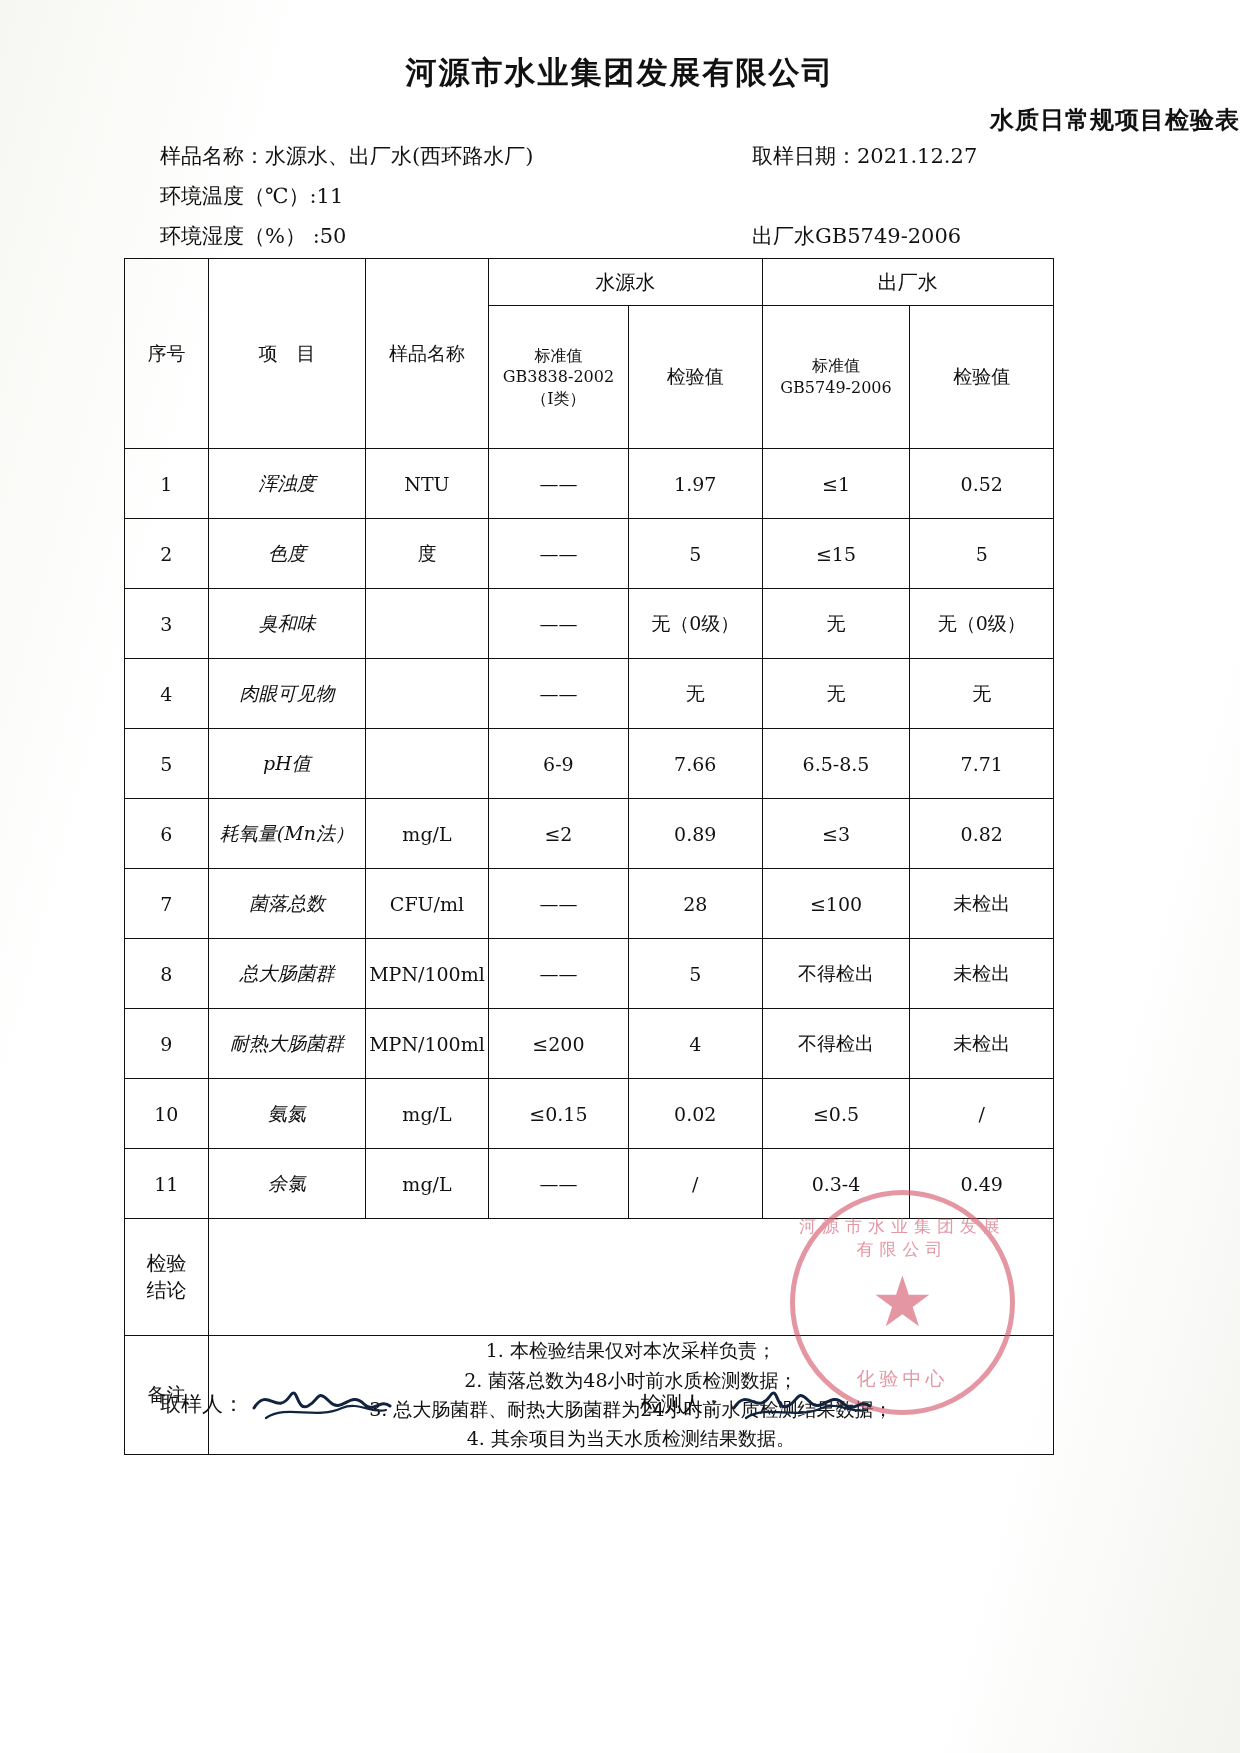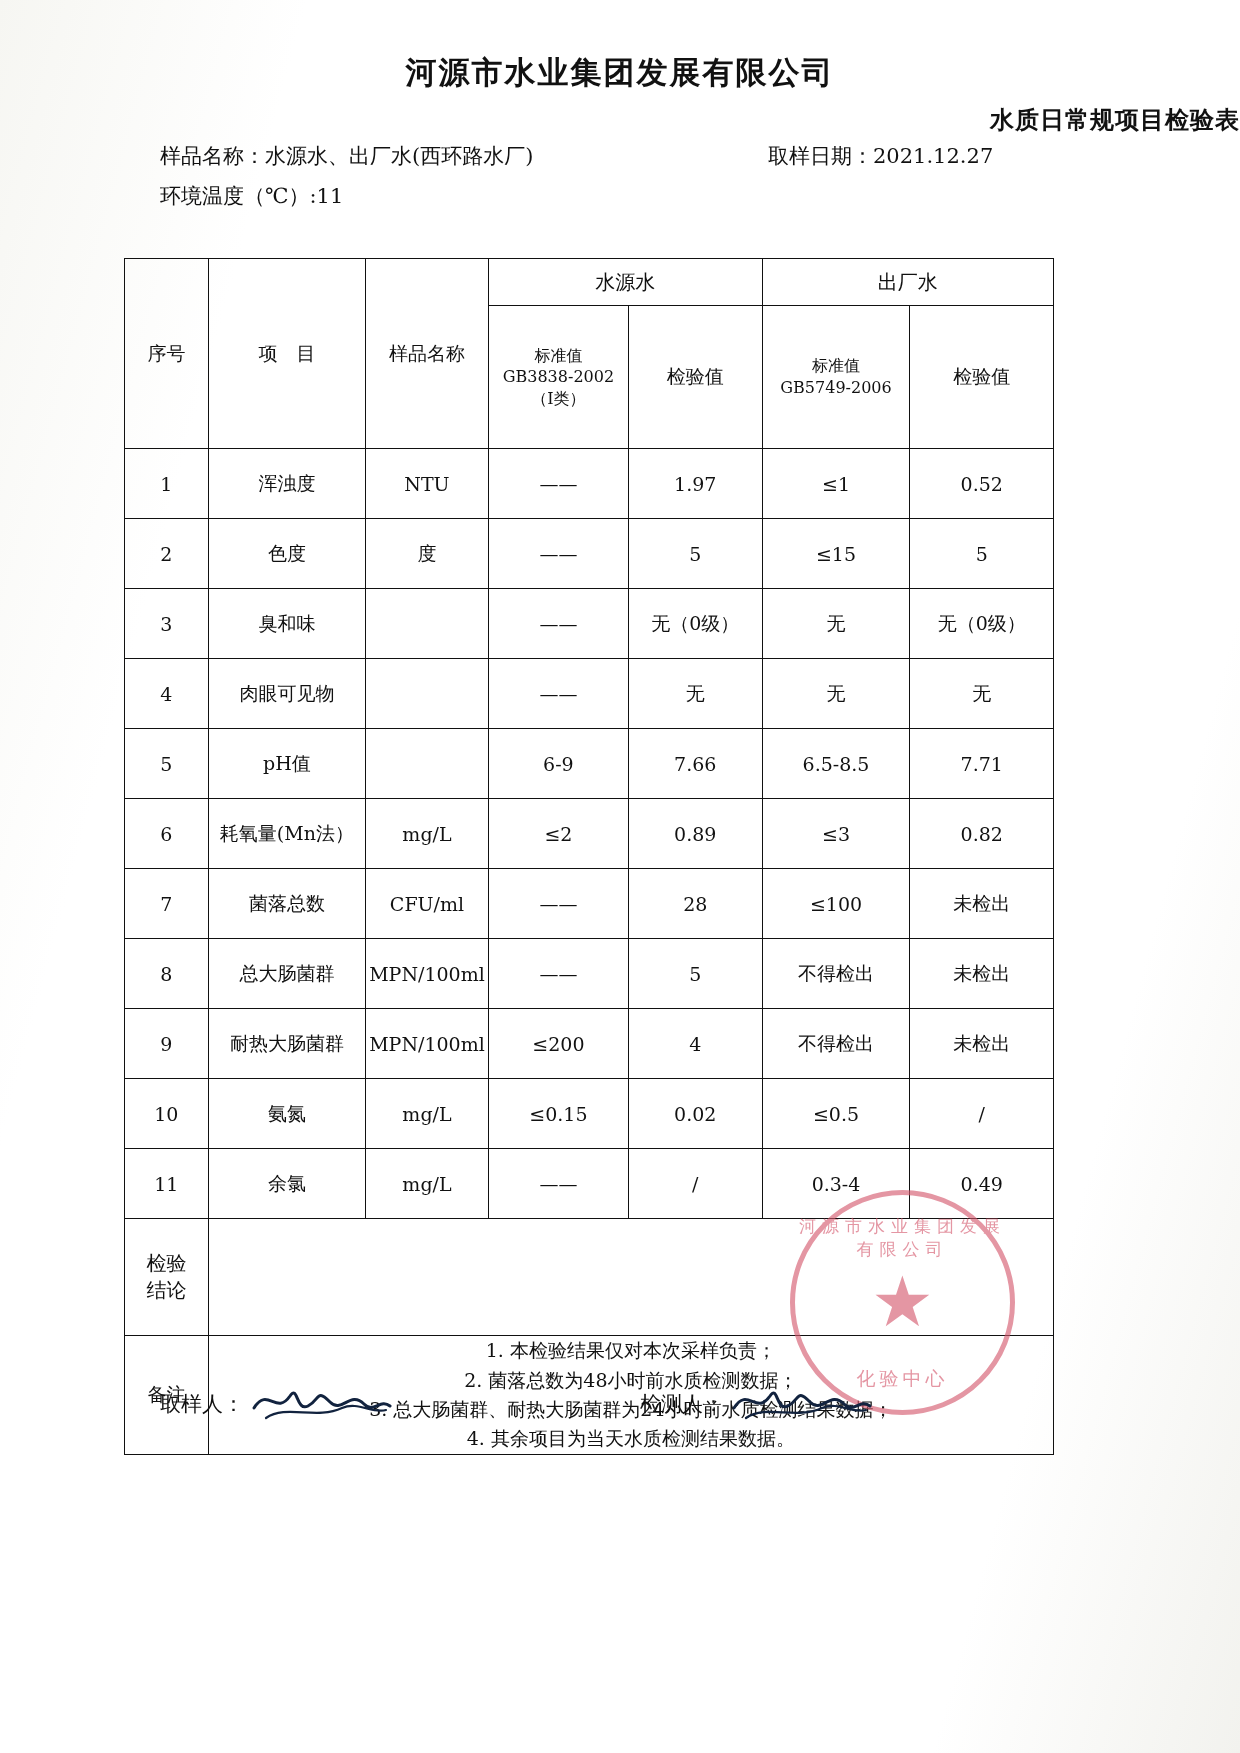--- a/index.html
+++ b/index.html
@@ -63,21 +63,21 @@
   .meta-row3 { top: 222px; }
   .meta-left { display: inline-block; }
   .meta-right {
     position: absolute;
     left: 480px;
     top: 0;
     white-space: nowrap;
   }
   .meta-right2 {
     position: absolute;
-    left: 608px;
+    left: 592px;
     top: 0;
     white-space: nowrap;
   }
   table.main {
     position: absolute;
     left: 124px;
     top: 258px;
     width: 930px;
     border-collapse: collapse;
     font-size: 19px;
@@ -95,20 +95,21 @@
   .col-no { width: 84px; }
   .col-item { width: 158px; }
   .col-unit { width: 122px; }
   .col-std1 { width: 140px; }
   .col-val1 { width: 134px; }
   .col-std2 { width: 148px; }
   .col-val2 { width: 144px; }
   .item-label {
     text-align: left;
     padding-left: 14px;
+    font-style: italic;
   }
   .sub {
     font-size: 16px;
     line-height: 1.35;
   }
   .group-hdr { height: 46px; font-size: 20px; margin-left: 16px; }
   .concl-cell {
     height: 116px;
   }
   .concl-label {
@@ -188,20 +189,24 @@
 
   <div class="doc-title">河源市水业集团发展有限公司</div>
   <div class="doc-subtitle">水质日常规项目检验表</div>
 
   <div class="meta meta-row1">
     <span class="meta-left">样品名称：水源水、出厂水(西环路水厂)</span>
     <span class="meta-right2">取样日期：2021.12.27</span>
   </div>
   <div class="meta meta-row2">
     <span class="meta-left">环境温度（℃）:11</span>
+  </div>
+  <div class="meta meta-row3">
+    <span class="meta-left">环境湿度（%） :50</span>
+    <span class="meta-right2">出厂水GB5749-2006</span>
   </div>
 
   <table class="main">
     <thead>
       <tr>
         <td class="col-no" rowspan="2">序号</td>
         <td class="col-item" rowspan="2">项　目</td>
         <td class="col-unit" rowspan="2">样品名称</td>
         <td class="group-hdr" colspan="2">水源水</td>
         <td class="group-hdr" colspan="2">出厂水</td>

